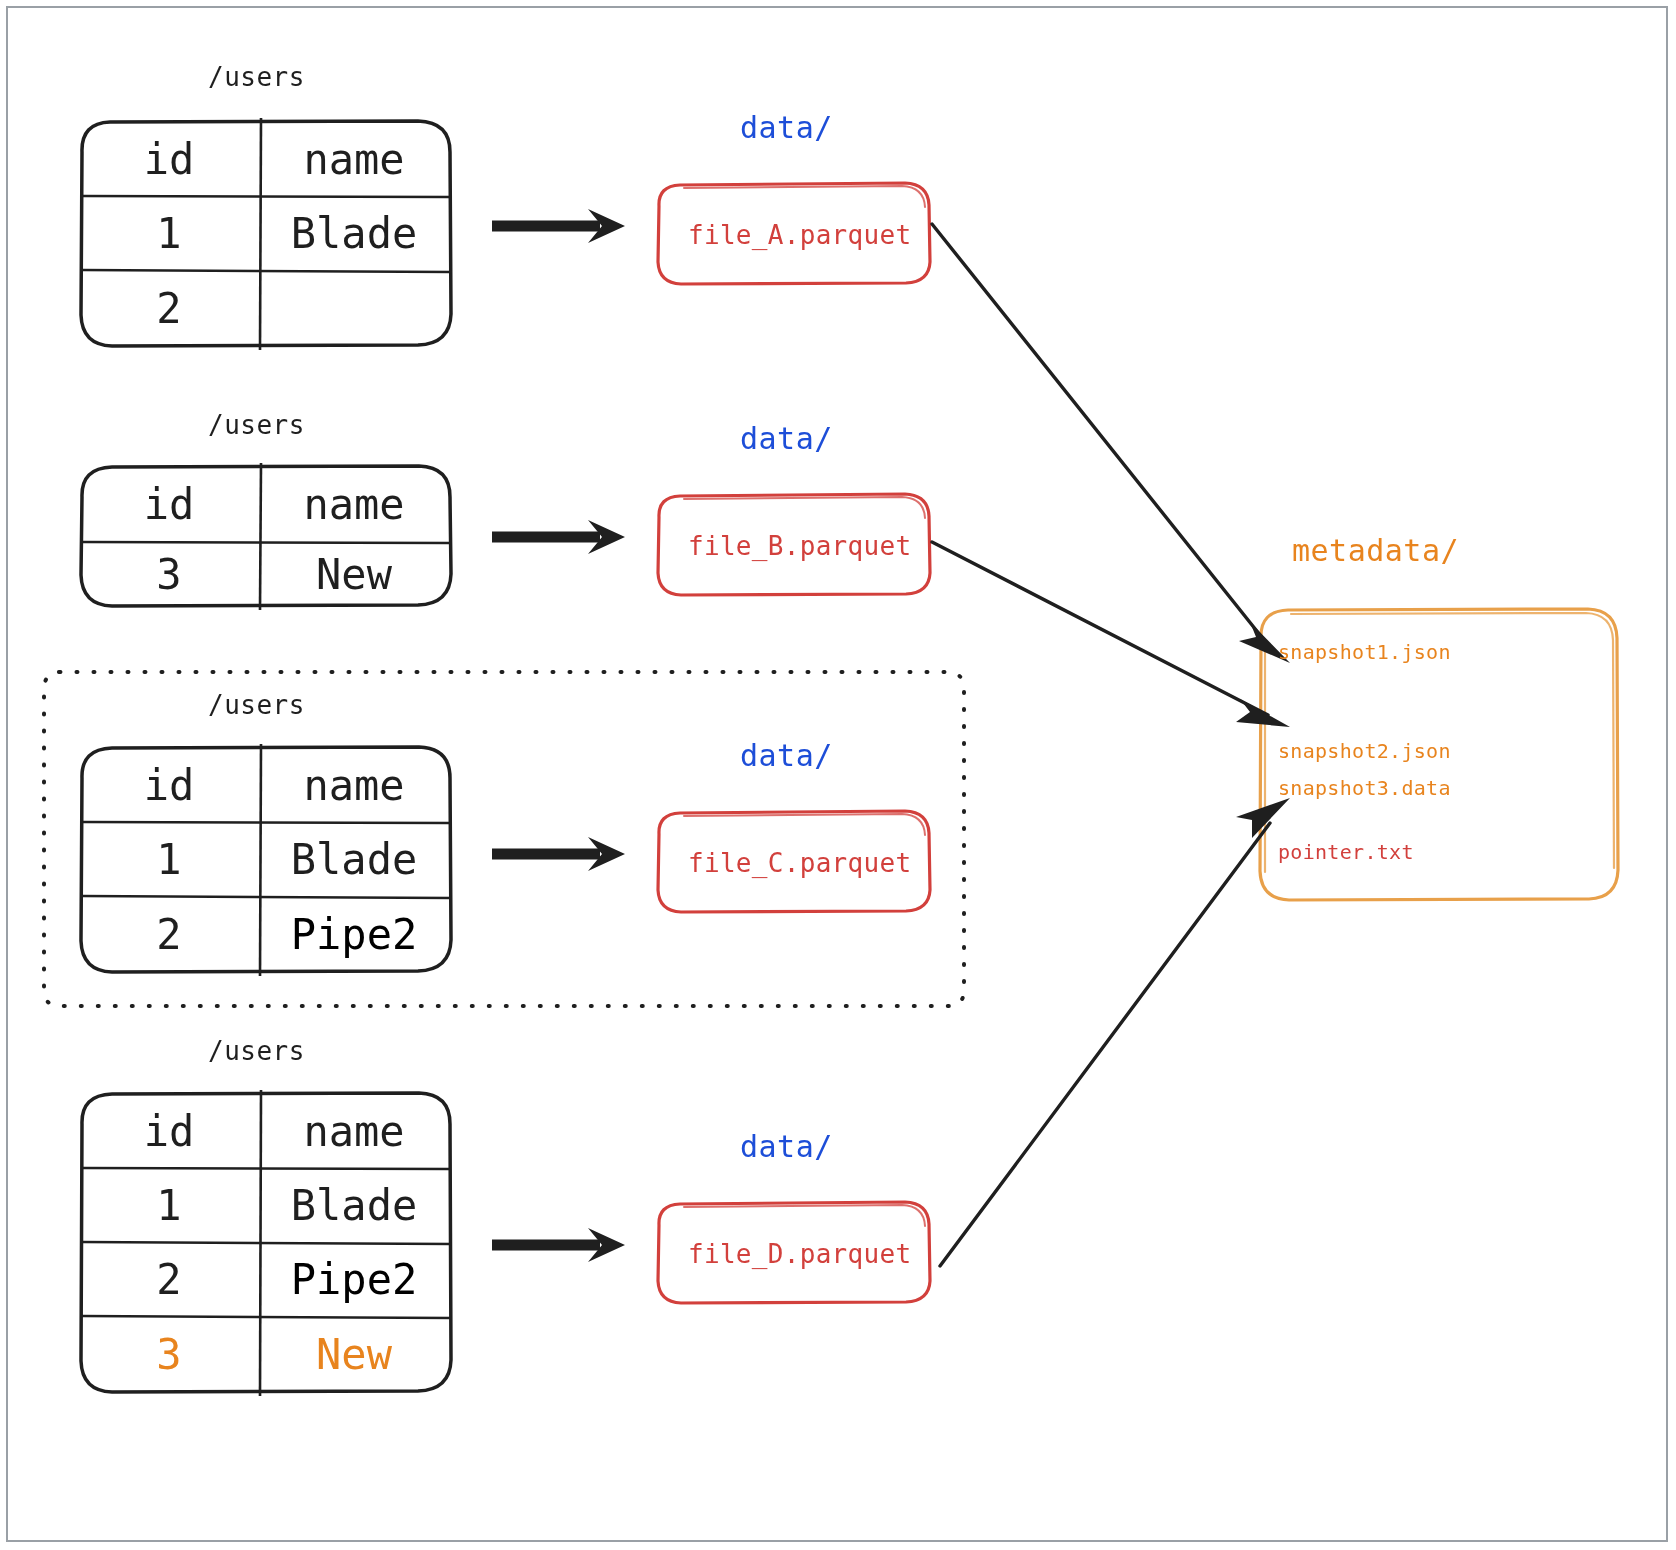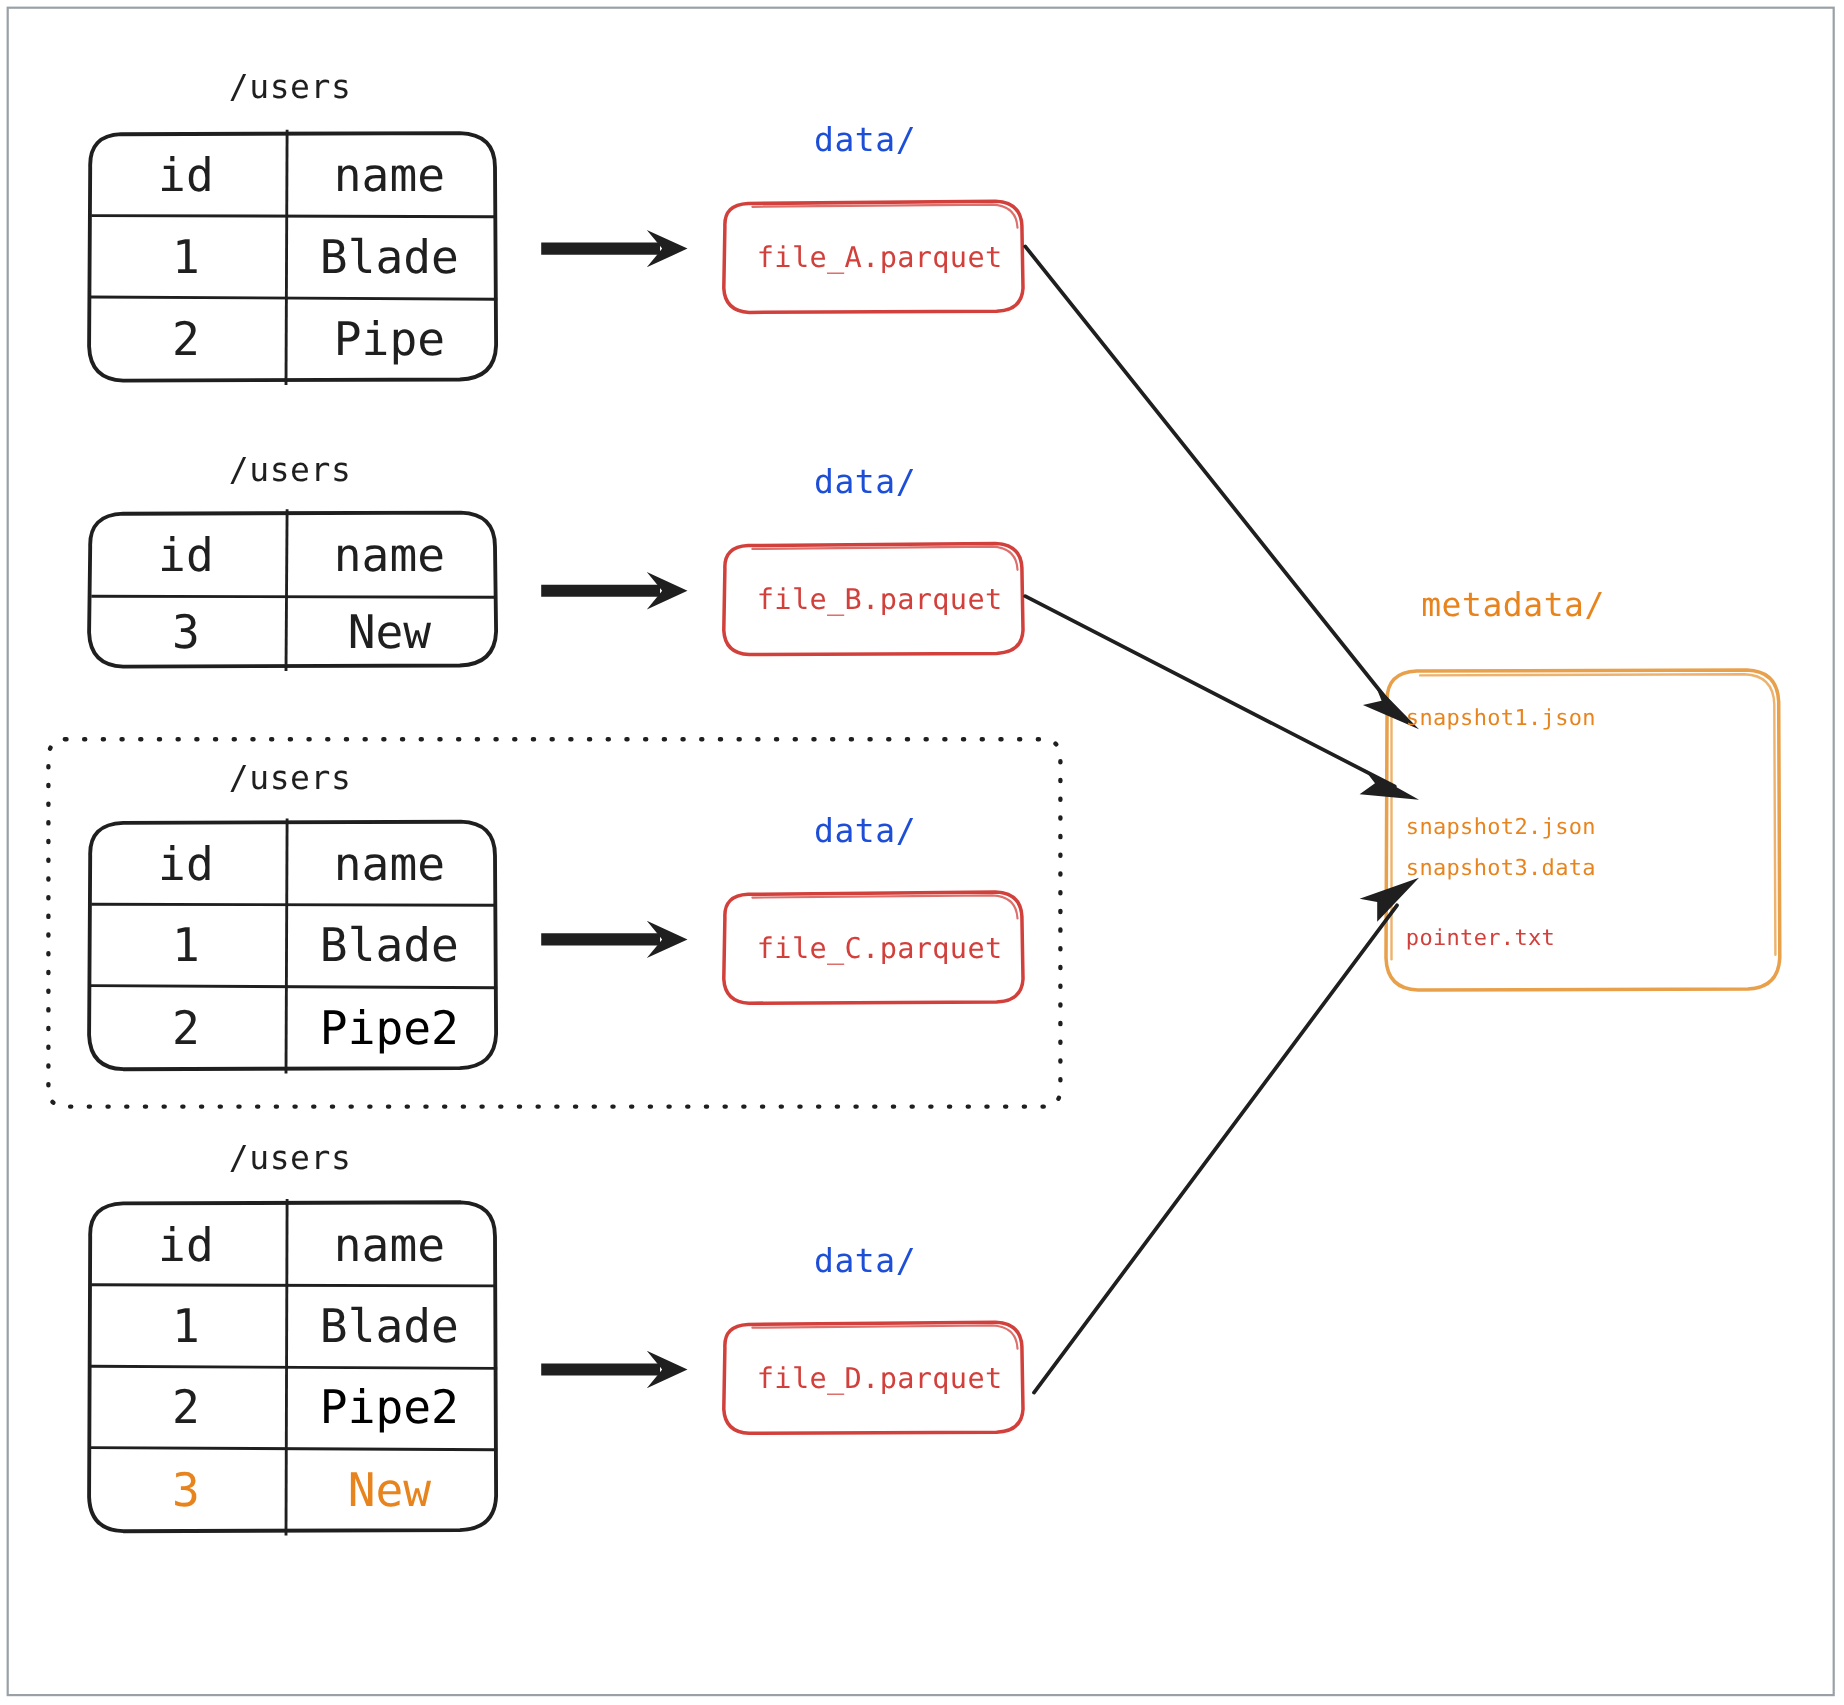--- a/index.html
+++ b/index.html
@@ -31,21 +31,21 @@
     position: absolute;
     left: 0;
     top: 0;
     width: 1676px;
     height: 1550px;
     pointer-events: none;
   }
   .tbl-title {
     position: absolute;
     font-family: "DejaVu Sans Mono", monospace;
-    font-size: 30px;
+    font-size: 26px;
     color: #1f1f1f;
     letter-spacing: 0.5px;
     white-space: nowrap;
   }
   .dir-title {
     position: absolute;
     font-family: "DejaVu Sans Mono", monospace;
     font-size: 30px;
     letter-spacing: 0.5px;
     white-space: nowrap;
@@ -206,21 +206,20 @@
     <div class="row" style="height:74px; border-bottom:none;">
       <div class="cell c-id" style="border-right:none;">id</div>
       <div class="cell c-name">name</div>
     </div>
     <div class="row" style="height:74px; border-bottom:none;">
       <div class="cell c-id" style="border-right:none;">1</div>
       <div class="cell c-name">Blade</div>
     </div>
     <div class="row" style="height:76px; border-bottom:none;">
       <div class="cell c-id" style="border-right:none;">2</div>
-      <div class="cell c-name">Pipe</div>
     </div>
   </div>
 
   <div class="tbl" style="left:82px; top:467px; width:370px; height:139px;">
     <div class="row" style="height:75px; border-bottom:none;">
       <div class="cell c-id" style="border-right:none;">id</div>
       <div class="cell c-name">name</div>
     </div>
     <div class="row" style="height:64px; border-bottom:none;">
       <div class="cell c-id" style="border-right:none;">3</div>

